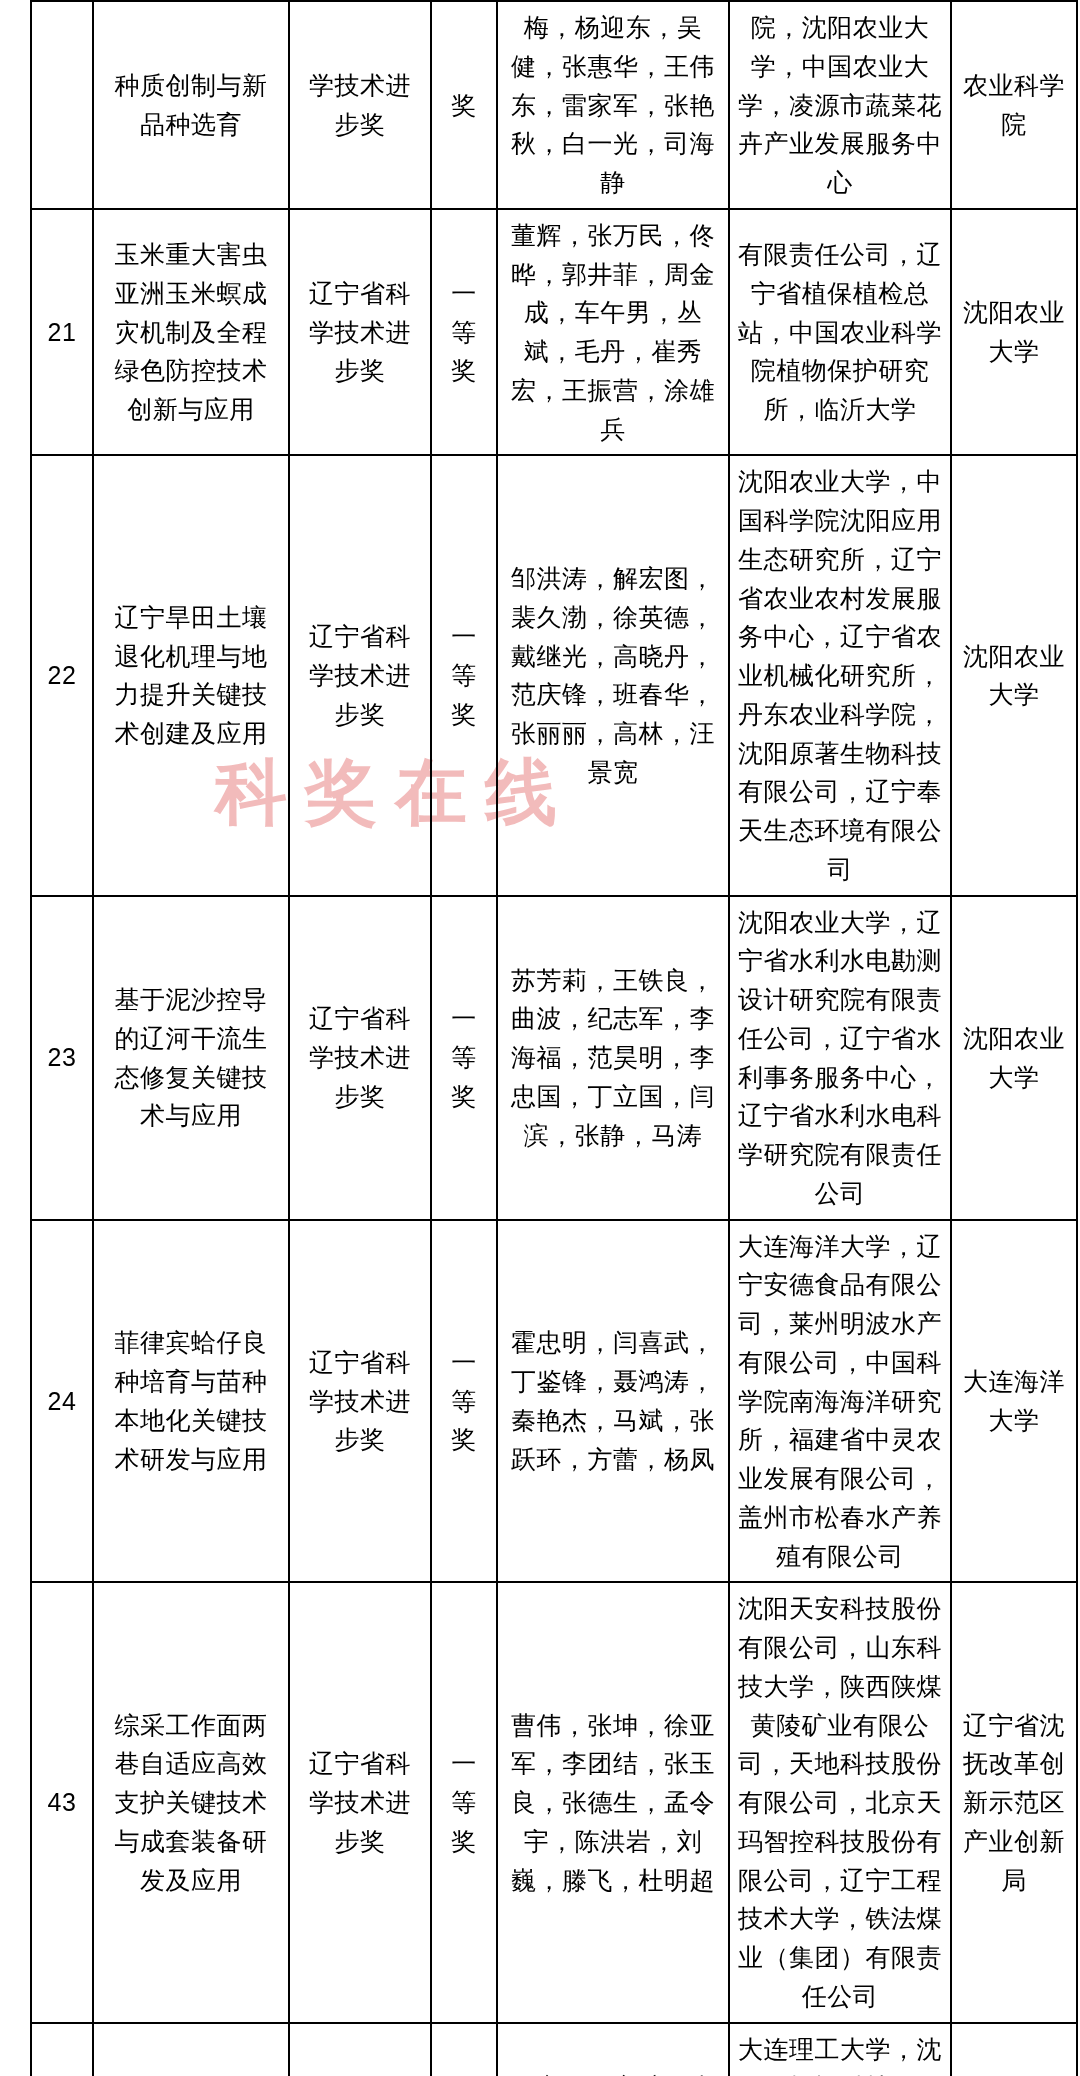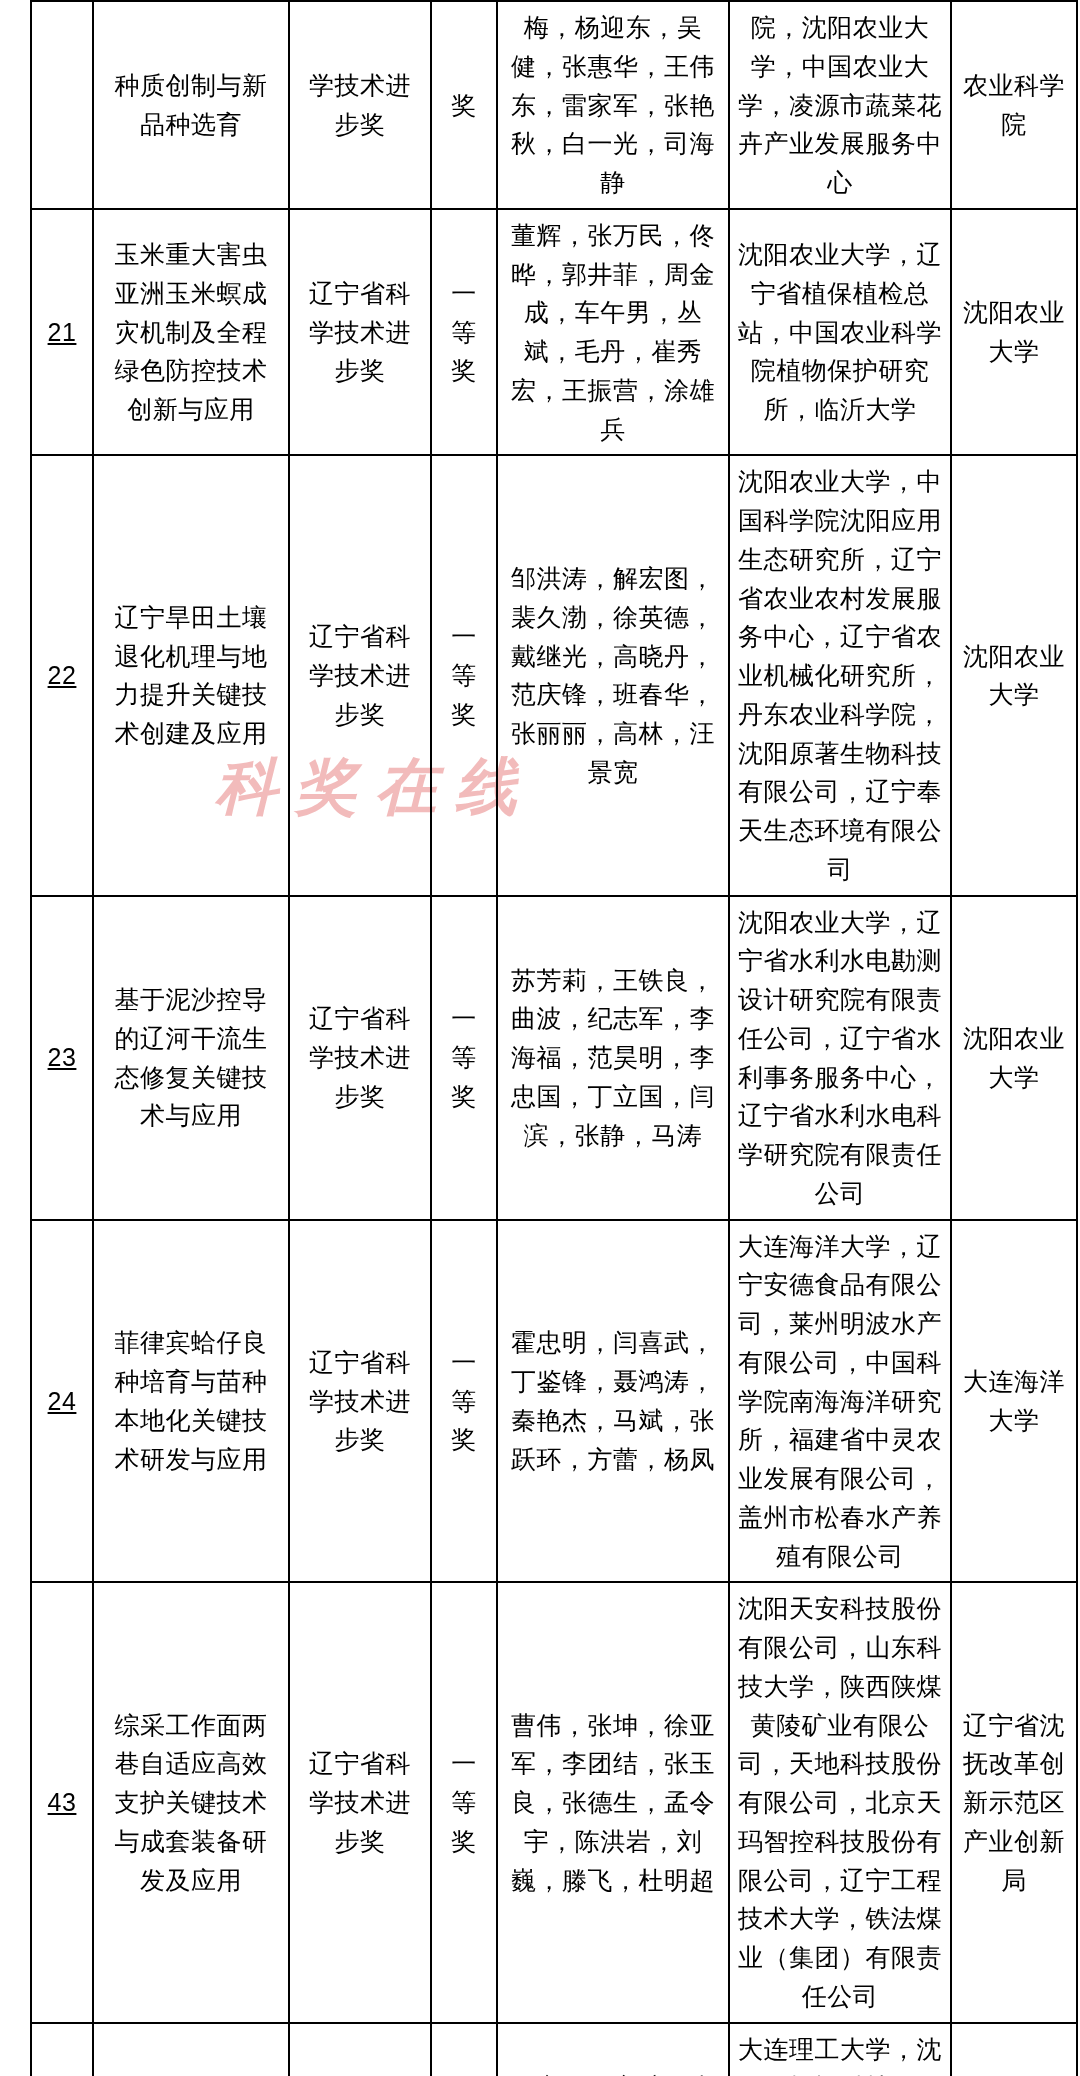--- a/index.html
+++ b/index.html
@@ -37,48 +37,47 @@
     letter-spacing: 0.5px;
   }
   col.c-no     { width: 62px; }
   col.c-title  { width: 196px; }
   col.c-award  { width: 142px; }
   col.c-grade  { width: 66px; }
   col.c-people { width: 232px; }
   col.c-org    { width: 222px; }
   col.c-rec    { width: 126px; }
 
-  td.no-cell { font-size: 26px; text-decoration: underline; }
+  td.no-cell { font-size: 26px; }
   td.grade-cell { font-size: 25px; }
   td.people-cell, td.org-cell {
     text-align: left;
   }
   td.title-cell {
     text-align: left;
     margin-left: 42px;
   }
   td.award-cell {
     text-align: left;
   }
   td.rec-cell {
     text-align: left;
   }
   .watermark {
     position: absolute;
     left: 215px;
     top: 745px;
-    font-size: 62px;
+    font-size: 72px;
     font-weight: bold;
     color: rgba(224, 92, 92, 0.42);
     letter-spacing: 18px;
     white-space: nowrap;
     z-index: 1;
     pointer-events: none;
     font-family: "Liberation Serif", serif;
-    font-style: italic;
   }
 </style>
 </head>
 <body>
 
 <div id="page">
 
   <div class="watermark">科奖在线</div>
 
   <table class="award-table">
@@ -100,21 +99,21 @@
         <td class="people-cell">梅，杨迎东，吴健，张惠华，王伟东，雷家军，张艳秋，白一光，司海静</td>
         <td class="org-cell">院，沈阳农业大学，中国农业大学，凌源市蔬菜花卉产业发展服务中心</td>
         <td class="rec-cell">农业科学院</td>
       </tr>
       <tr style="height:152px;">
         <td class="no-cell">21</td>
         <td class="title-cell">玉米重大害虫亚洲玉米螟成灾机制及全程绿色防控技术创新与应用</td>
         <td class="award-cell">辽宁省科学技术进步奖</td>
         <td class="grade-cell">一等奖</td>
         <td class="people-cell">董辉，张万民，佟晔，郭井菲，周金成，车午男，丛斌，毛丹，崔秀宏，王振营，涂雄兵</td>
-        <td class="org-cell">沈阳农业大学，辽宁省植保植检总站，中国农业科学院植物保护研究所，临沂大学</td>
+        <td class="org-cell">有限责任公司，辽宁省植保植检总站，中国农业科学院植物保护研究所，临沂大学</td>
         <td class="rec-cell">沈阳农业大学</td>
       </tr>
       <tr style="height:302px;">
         <td class="no-cell">22</td>
         <td class="title-cell">辽宁旱田土壤退化机理与地力提升关键技术创建及应用</td>
         <td class="award-cell">辽宁省科学技术进步奖</td>
         <td class="grade-cell">一等奖</td>
         <td class="people-cell">邹洪涛，解宏图，裴久渤，徐英德，戴继光，高晓丹，范庆锋，班春华，张丽丽，高林，汪景宽</td>
         <td class="org-cell">沈阳农业大学，中国科学院沈阳应用生态研究所，辽宁省农业农村发展服务中心，辽宁省农业机械化研究所，丹东农业科学院，沈阳原著生物科技有限公司，辽宁奉天生态环境有限公司</td>
         <td class="rec-cell">沈阳农业大学</td>

